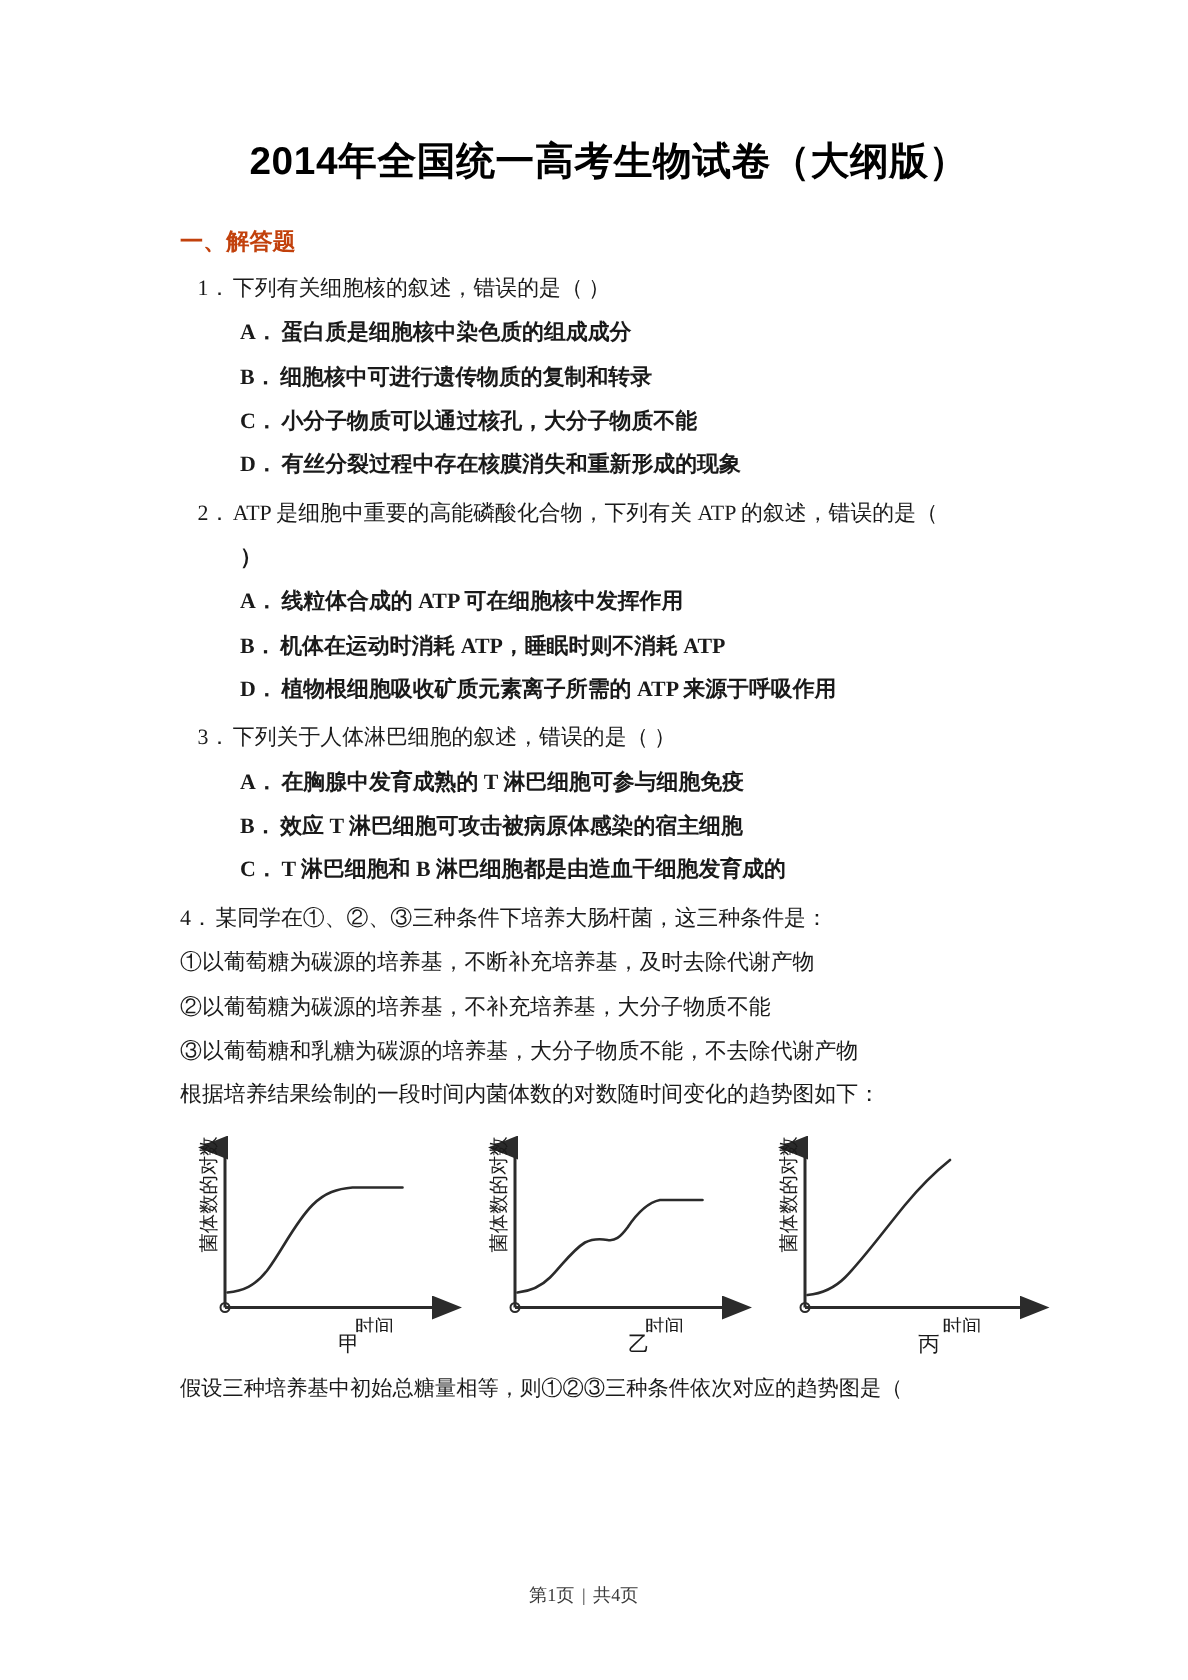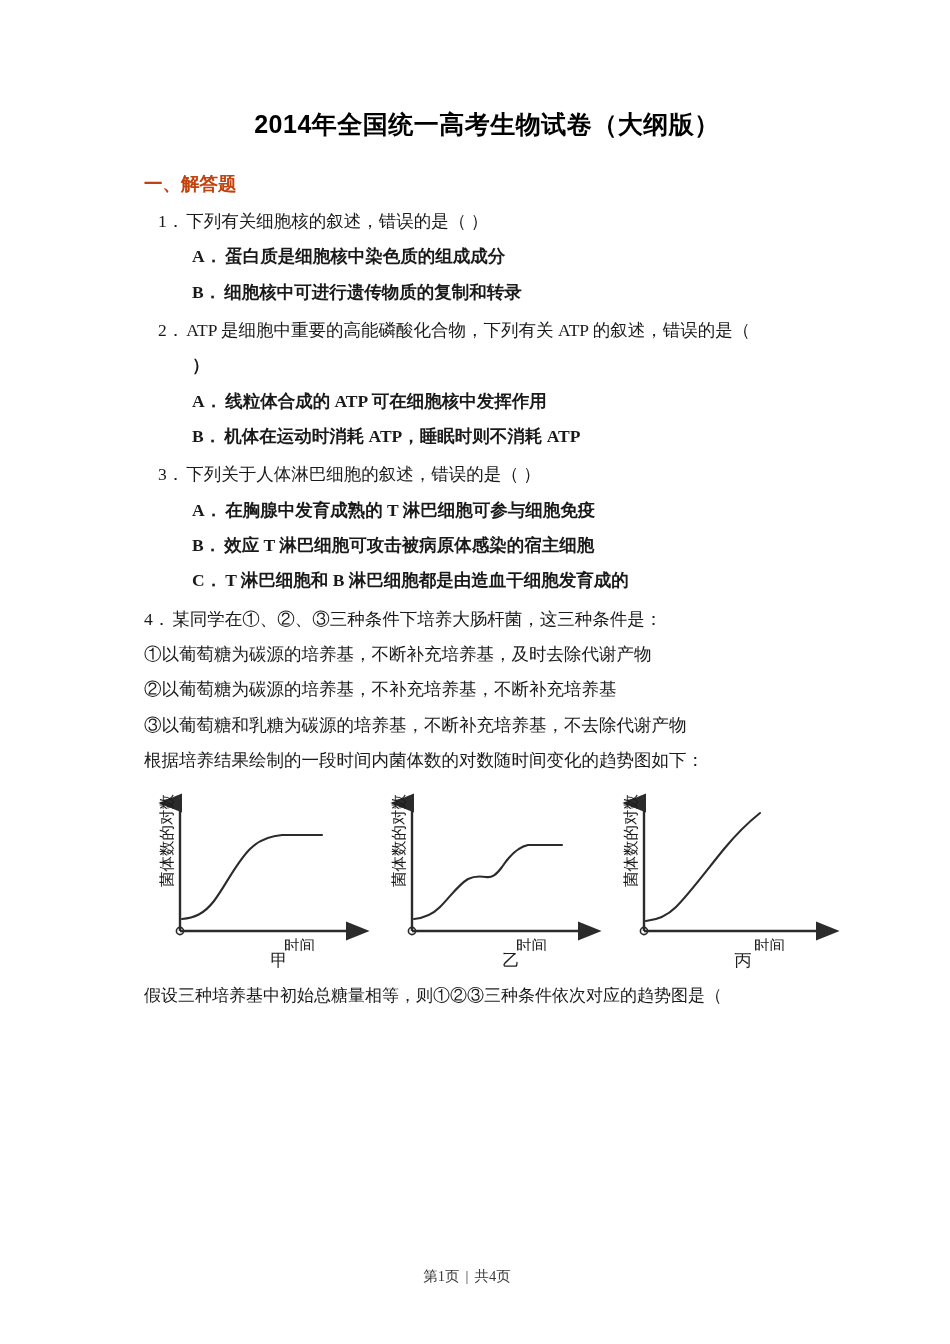--- a/index.html
+++ b/index.html
@@ -17,21 +17,21 @@
   }
   .page {
     width: 950px;
     height: 1344px;
     box-sizing: border-box;
     padding: 108px 120px 0 144px;
     position: relative;
   }
   .doc-title {
     text-align: center;
-    font-size: 25px;
+    font-size: 31px;
     font-weight: bold;
     font-family: "Liberation Sans", "DejaVu Sans", sans-serif;
     letter-spacing: 0.5px;
     margin: 0 0 30px 0;
     color: #000;
   }
   .section-heading {
     font-size: 18.5px;
     font-weight: bold;
     font-family: "Liberation Sans", "DejaVu Sans", sans-serif;
@@ -122,33 +122,42 @@
   <div class="q-block">
     <p class="q-stem">
       <span class="qnum">1．</span><span>下列有关细胞核的叙述，错误的是（        ）</span>
     </p>
     <p class="opt">
       <span class="olabel">A．</span><span>蛋白质是细胞核中染色质的组成成分</span>
     </p>
     <p class="opt">
       <span class="olabel">B．</span><span>细胞核中可进行遗传物质的复制和转录</span>
     </p>
+    <p class="opt">
+      <span class="olabel">C．</span><span>小分子物质可以通过核孔，大分子物质不能</span>
+    </p>
+    <p class="opt">
+      <span class="olabel">D．</span><span>有丝分裂过程中存在核膜消失和重新形成的现象</span>
+    </p>
   </div>
 
   <div class="q-block">
     <p class="q-stem">
       <span class="qnum">2．</span><span>ATP 是细胞中重要的高能磷酸化合物，下列有关 ATP 的叙述，错误的是（</span>
     </p>
     <p class="opt">）</p>
     <p class="opt">
       <span class="olabel">A．</span><span>线粒体合成的 ATP 可在细胞核中发挥作用</span>
     </p>
     <p class="opt">
       <span class="olabel">B．</span><span>机体在运动时消耗 ATP，睡眠时则不消耗 ATP</span>
     </p>
+    <p class="opt">
+      <span class="olabel">D．</span><span>植物根细胞吸收矿质元素离子所需的 ATP 来源于呼吸作用</span>
+    </p>
   </div>
 
   <div class="q-block">
     <p class="q-stem">
       <span class="qnum">3．</span><span>下列关于人体淋巴细胞的叙述，错误的是（        ）</span>
     </p>
     <p class="opt">
       <span class="olabel">A．</span><span>在胸腺中发育成熟的 T 淋巴细胞可参与细胞免疫</span>
     </p>
     <p class="opt">
@@ -157,22 +166,22 @@
     <p class="opt">
       <span class="olabel">C．</span><span>T 淋巴细胞和 B 淋巴细胞都是由造血干细胞发育成的</span>
     </p>
   </div>
 
   <div class="q4-block">
     <p class="q-stem">
       <span class="qnum">4．</span><span>某同学在①、②、③三种条件下培养大肠杆菌，这三种条件是：</span>
     </p>
     <p class="cond">①以葡萄糖为碳源的培养基，不断补充培养基，及时去除代谢产物</p>
-    <p class="cond">②以葡萄糖为碳源的培养基，不补充培养基，不断补充培养基</p>
-    <p class="cond">③以葡萄糖和乳糖为碳源的培养基，不断补充培养基，不去除代谢产物</p>
+    <p class="cond">②以葡萄糖为碳源的培养基，不补充培养基，大分子物质不能</p>
+    <p class="cond">③以葡萄糖和乳糖为碳源的培养基，大分子物质不能，不去除代谢产物</p>
     <p class="cond">根据培养结果绘制的一段时间内菌体数的对数随时间变化的趋势图如下：</p>
   </div>
 
   <div class="charts-row">
 
     <div class="chart-cell">
       <svg width="232" height="160" viewBox="0 0 232 160">
         <defs>
           <marker id="ah1" markerWidth="10" markerHeight="8" refX="1" refY="4" orient="auto">
             <polygon points="0,0 10,4 0,8" fill="#2b2b2b"></polygon>

